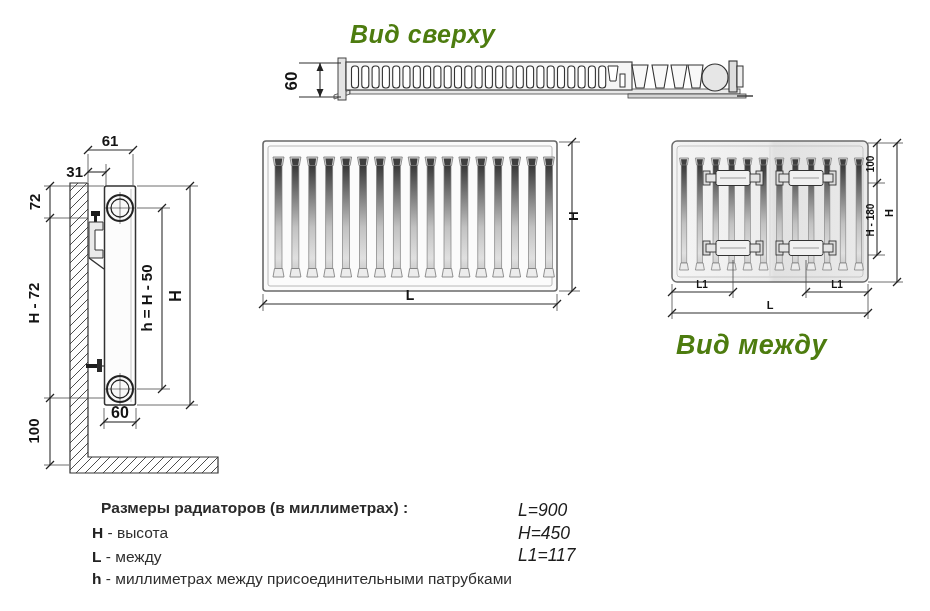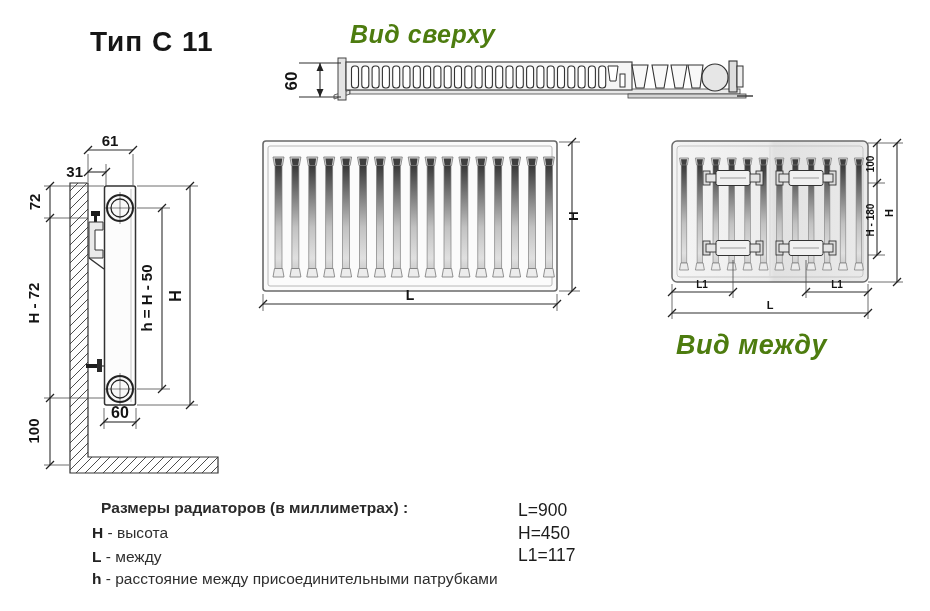--- a/index.html
+++ b/index.html
@@ -308,36 +308,35 @@
       <text class="t10" x="702" y="288" text-anchor="middle">L1</text>
       <text class="t10" x="837" y="288" text-anchor="middle">L1</text>
       <line x1="672" y1="313" x2="868" y2="313" class="dim"></line>
       <use href="#sl" x="672" y="313" class="sl"></use>
           <use href="#sl" x="868" y="313" class="sl"></use>
       <text class="t11" x="770" y="309" text-anchor="middle">L</text>
     </g>
   </g>
 </svg>
 
-  <div class="abs title" style="left:90px;top:26px;">Тип С 11</div>
   <div class="abs caption" style="left:350px;top:20px;">Вид сверху</div>
   <div class="abs caption big" style="left:676px;top:330px;">Вид между</div>
 
   <div class="abs legend-line legend-head" style="left:92px;top:499px;">Размеры радиаторов (в миллиметрах) :</div>
   <div class="abs legend-line" style="left:92px;top:524px;">
     <b>H</b>
     <span>- высота</span>
   </div>
   <div class="abs legend-line" style="left:92px;top:548px;">
     <b>L</b>
     <span>- между</span>
   </div>
   <div class="abs legend-line" style="left:92px;top:570px;">
     <b>h</b>
-    <span>- расстояние между присоединительными патрубками</span>
+    <span>- миллиметрах между присоединительными патрубками</span>
   </div>
 
-  <div class="abs values" style="left:518px;top:499px;">
+  <div class="abs values" style="left:518px;top:499px;font-style:italic;">
     <div>L=900</div>
     <div>H=450</div>
     <div>L1=117</div>
   </div>
 </div>
 
 </body></html>

